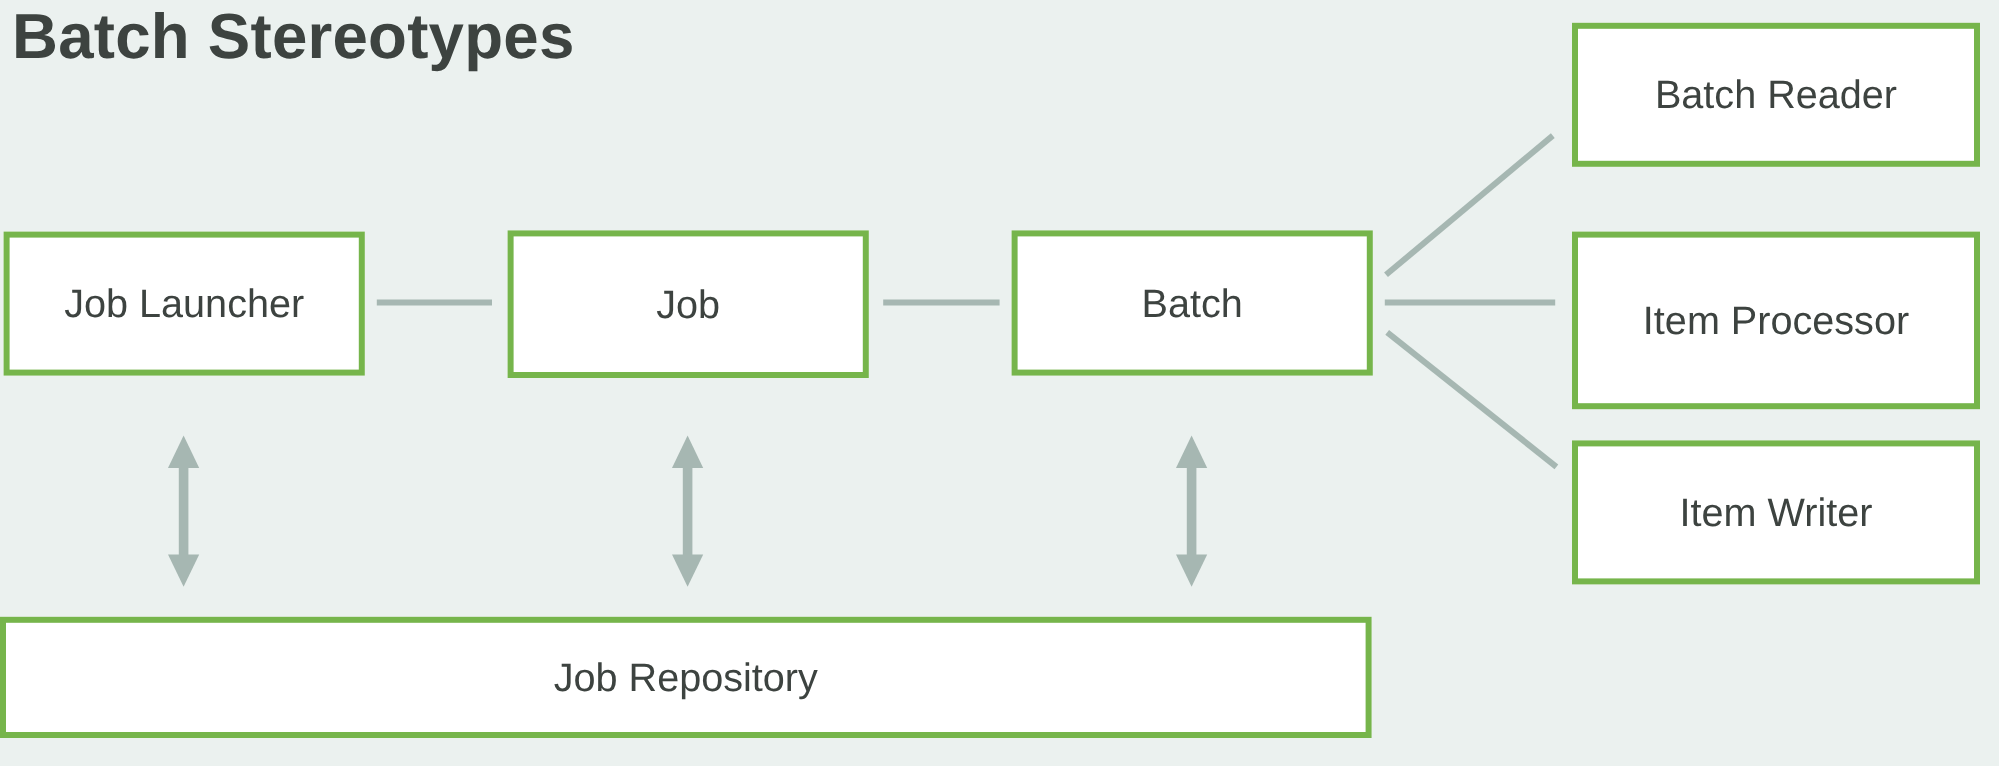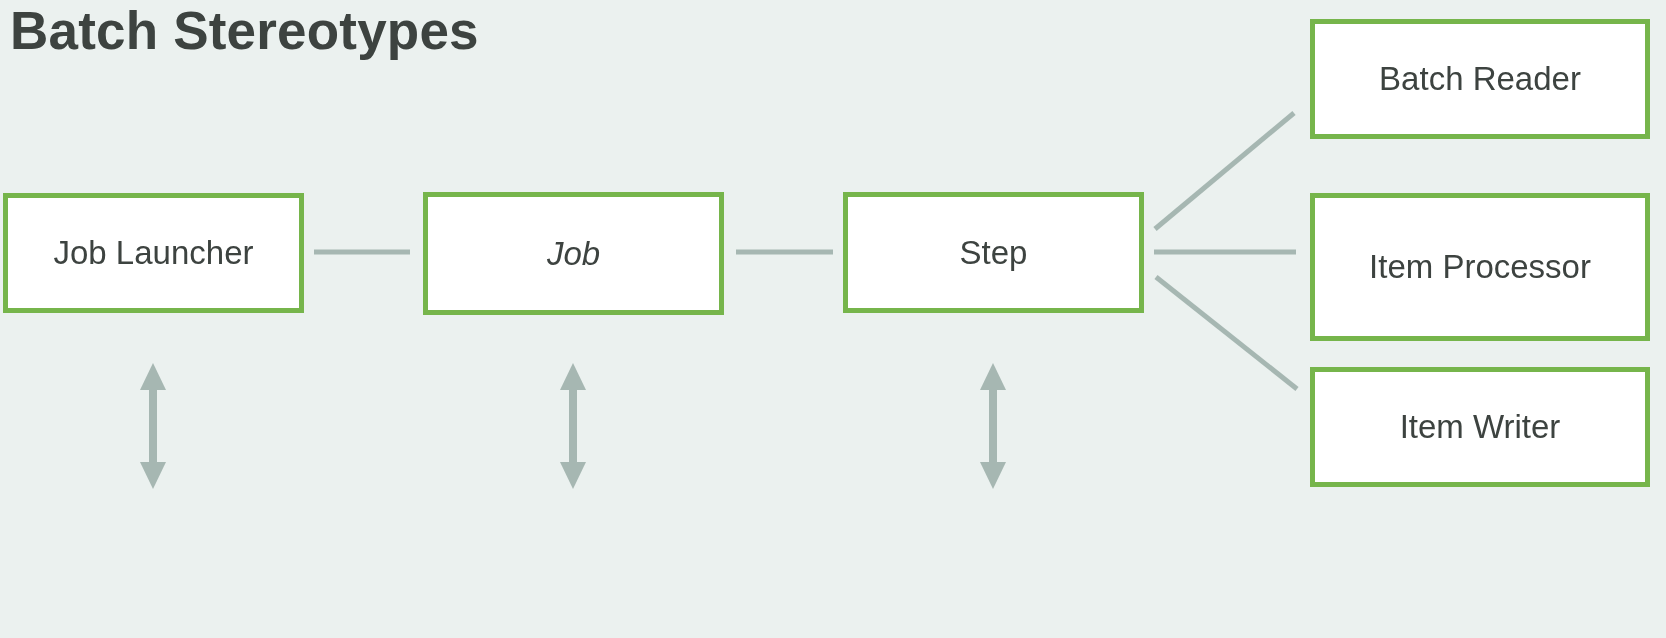--- a/index.html
+++ b/index.html
@@ -34,21 +34,21 @@
     background:var(--box-fill);
     border:5px solid var(--box-border);
     display:flex;
     align-items:center;
     justify-content:center;
     font-size:33px;
     color:var(--text);
     white-space:nowrap;
   }
   .node-job-launcher  {left:3px;    top:193px; width:301px;  height:120px;}
-  .node-job           {left:423px;  top:192px; width:301px;  height:123px;font-style:italic;}
+  .node-job           {left:423px;  top:192px; width:301px;  height:123px;}
   .node-step          {left:843px;  top:192px; width:301px;  height:121px;}
   .node-item-reader   {left:1310px; top:19px;  width:340px;  height:120px;}
   .node-item-processor{left:1310px; top:193px; width:340px;  height:148px;}
   .node-item-writer   {left:1310px; top:367px; width:340px;  height:120px;}
   .node-job-repository{left:0px;    top:514px; width:1143px; height:101px;}
   svg.wires{position:absolute;left:0;top:0;width:1666px;height:638px;pointer-events:none;}
   .connector{stroke:var(--connector);stroke-width:5;fill:none;}
   .arrow-shaft{stroke:var(--connector);stroke-width:8;fill:none;}
   .arrowhead{fill:var(--connector);stroke:none;}
 </style>
@@ -87,29 +87,32 @@
 
   <div class="node node-job-launcher">
     <span>Job Launcher</span>
   </div>
 
   <div class="node node-job">
     <span>Job</span>
   </div>
 
   <div class="node node-step">
-    <span>Step</span>
+    <span>Batch</span>
   </div>
 
   <div class="node node-item-reader">
     <span>Batch Reader</span>
   </div>
 
   <div class="node node-item-processor">
     <span>Item Processor</span>
   </div>
 
   <div class="node node-item-writer">
     <span>Item Writer</span>
   </div>
 
+  <div class="node node-job-repository">
+    <span>Job Repository</span>
+  </div>
 
 </div>
 
 </body></html>

